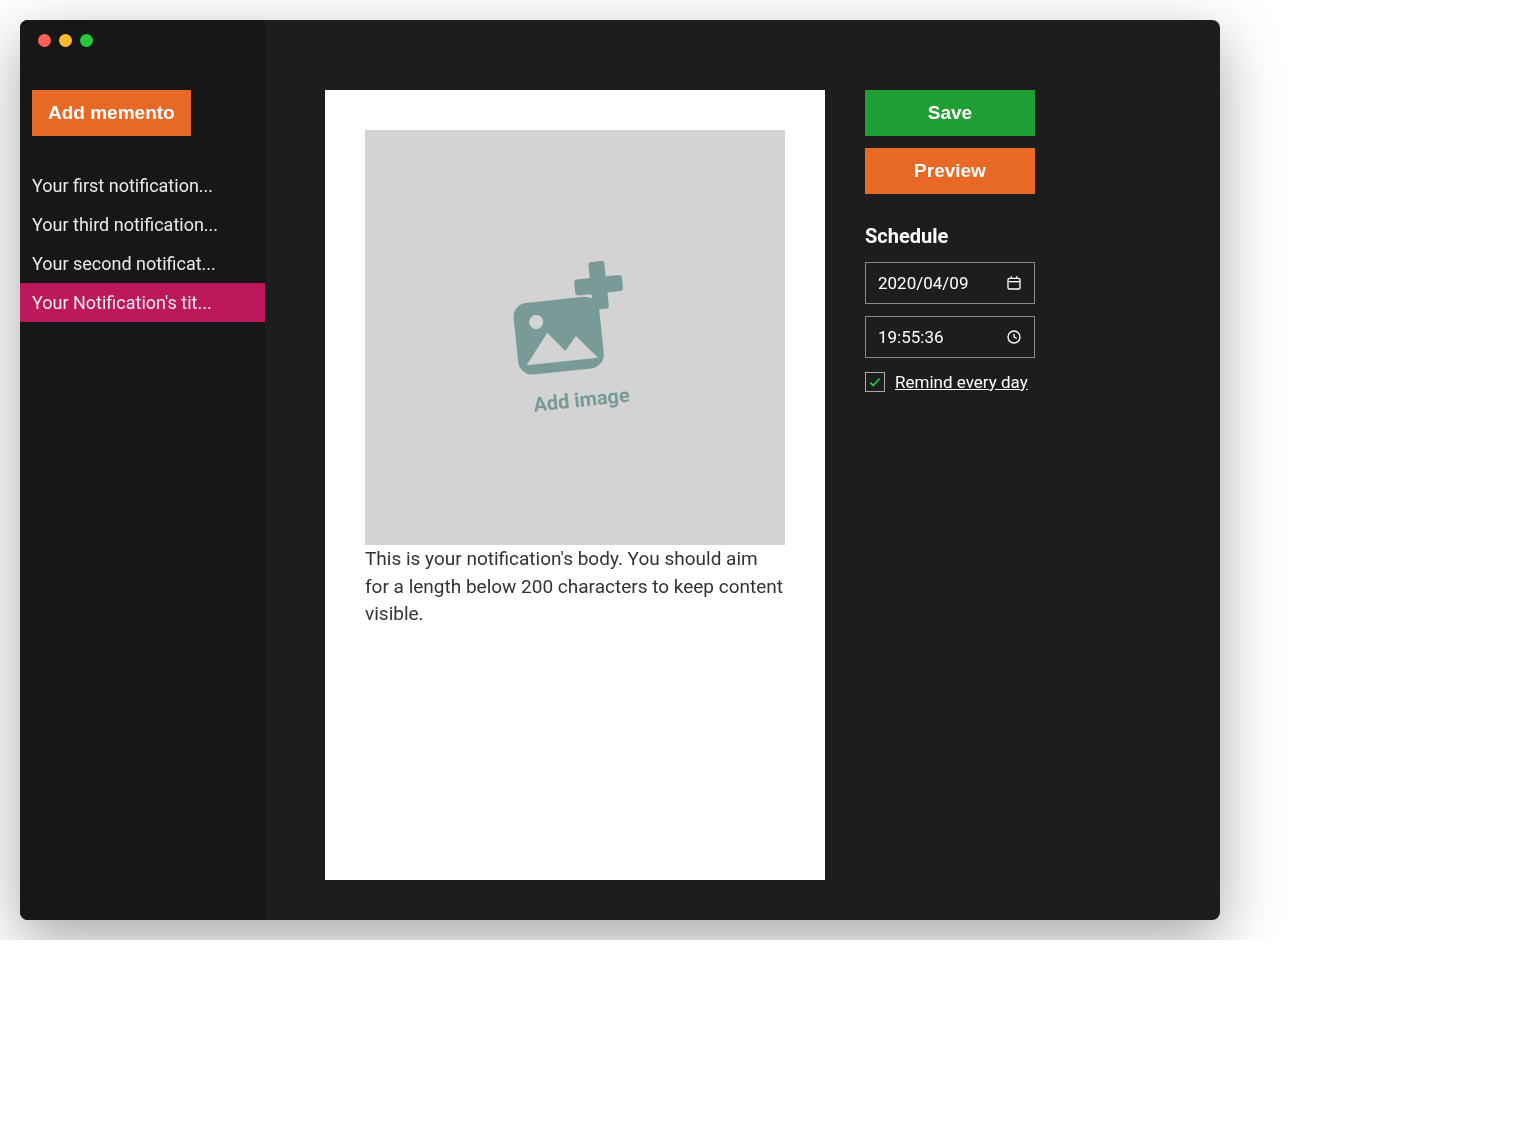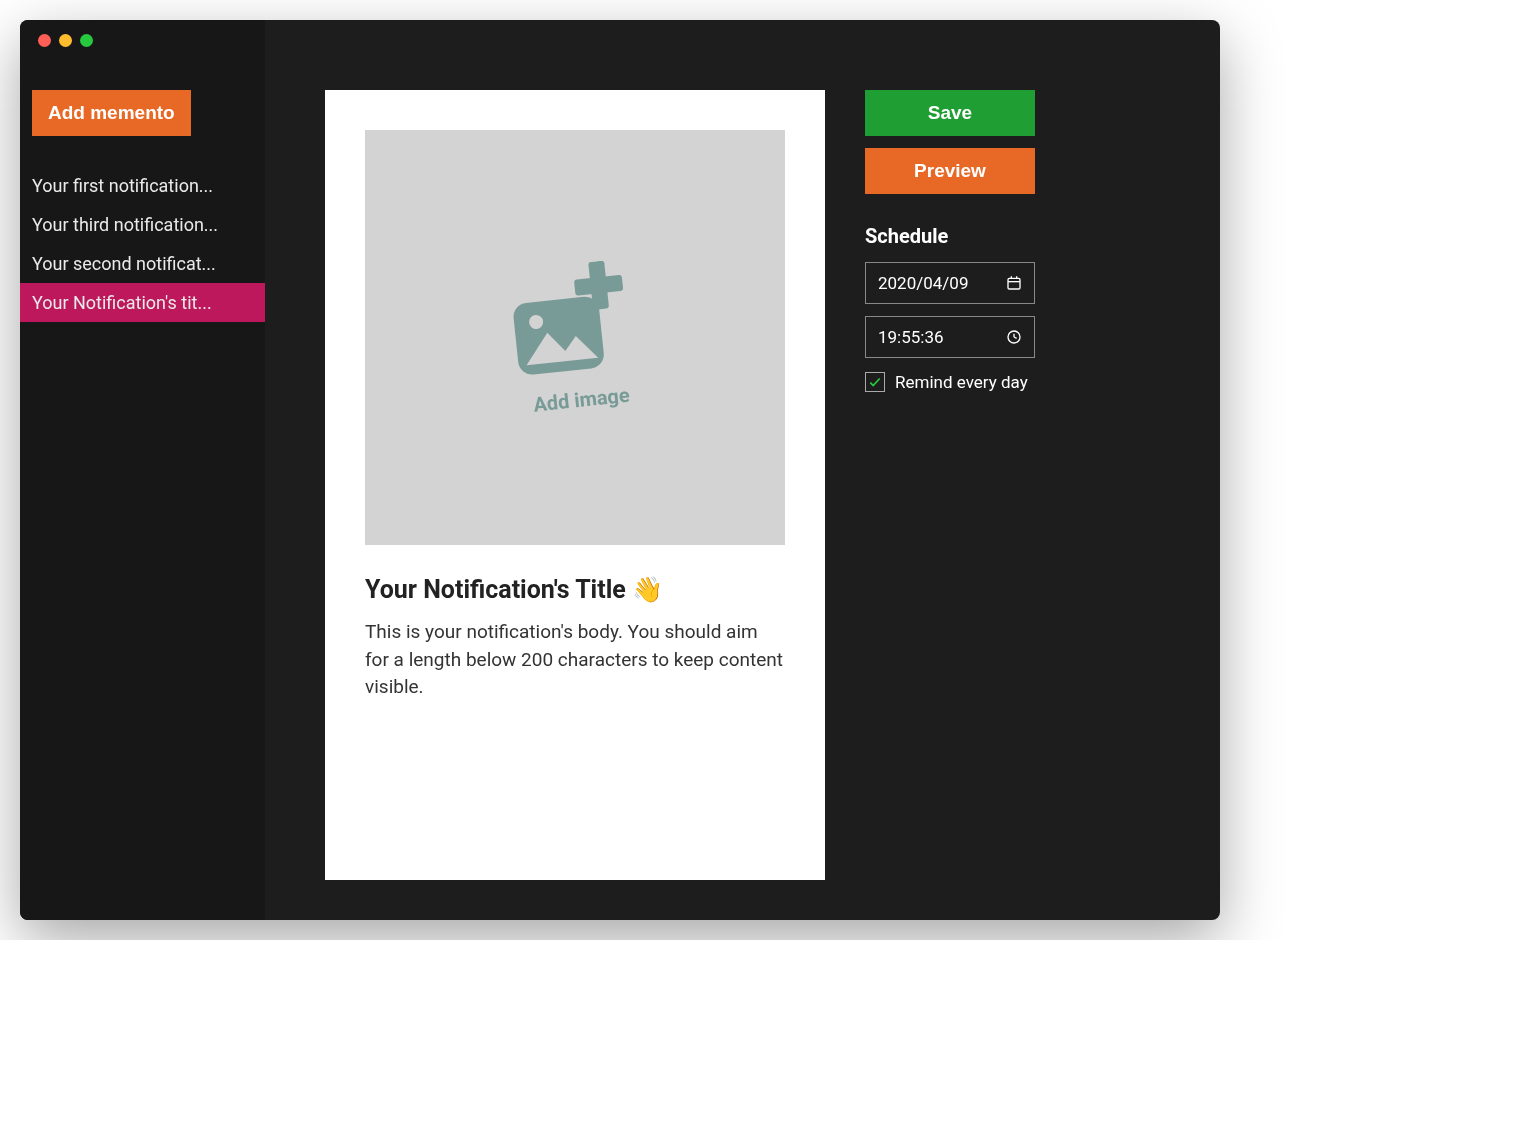--- a/index.html
+++ b/index.html
@@ -168,20 +168,21 @@
       flex-shrink: 0;
     }
     .checkbox-row {
       display: flex;
       align-items: center;
       gap: 10px;
       color: #fff;
       font-size: 17px;
       cursor: pointer;
       margin-top: 2px;
+      text-decoration: underline;
     }
     .checkbox {
       width: 20px;
       height: 20px;
       border: 1.5px solid #aaa;
       background: #1d1d1d;
       display: flex;
       align-items: center;
       justify-content: center;
       flex-shrink: 0;
@@ -218,21 +219,20 @@
             <rect x="86" y="0" width="16" height="48" rx="3" fill="#799b97"></rect>
             <rect x="70" y="16" width="48" height="16" rx="3" fill="#799b97"></rect>
 
             <rect x="6" y="34" width="86" height="72" rx="14" fill="#799b97"></rect>
             <circle cx="28" cy="54" r="7" fill="#d3d3d3"></circle>
             <path d="M14 96 L38 66 L54 86 L66 72 L86 96 Z" fill="#d3d3d3"></path>
           </svg>
           <div class="placeholder-text">Add image</div>
         </div>
       </div>
-      <h2 class="card-title">Your Notification's Title 👋</h2>
       <p class="card-body">This is your notification's body. You should aim for a length below 200 characters to keep content visible.</p>
     </div>
 
     <div class="right-panel">
       <button class="btn btn-save">Save</button>
       <button class="btn btn-preview">Preview</button>
 
       <div class="section-heading">Schedule</div>
 
       <div class="input-field">

